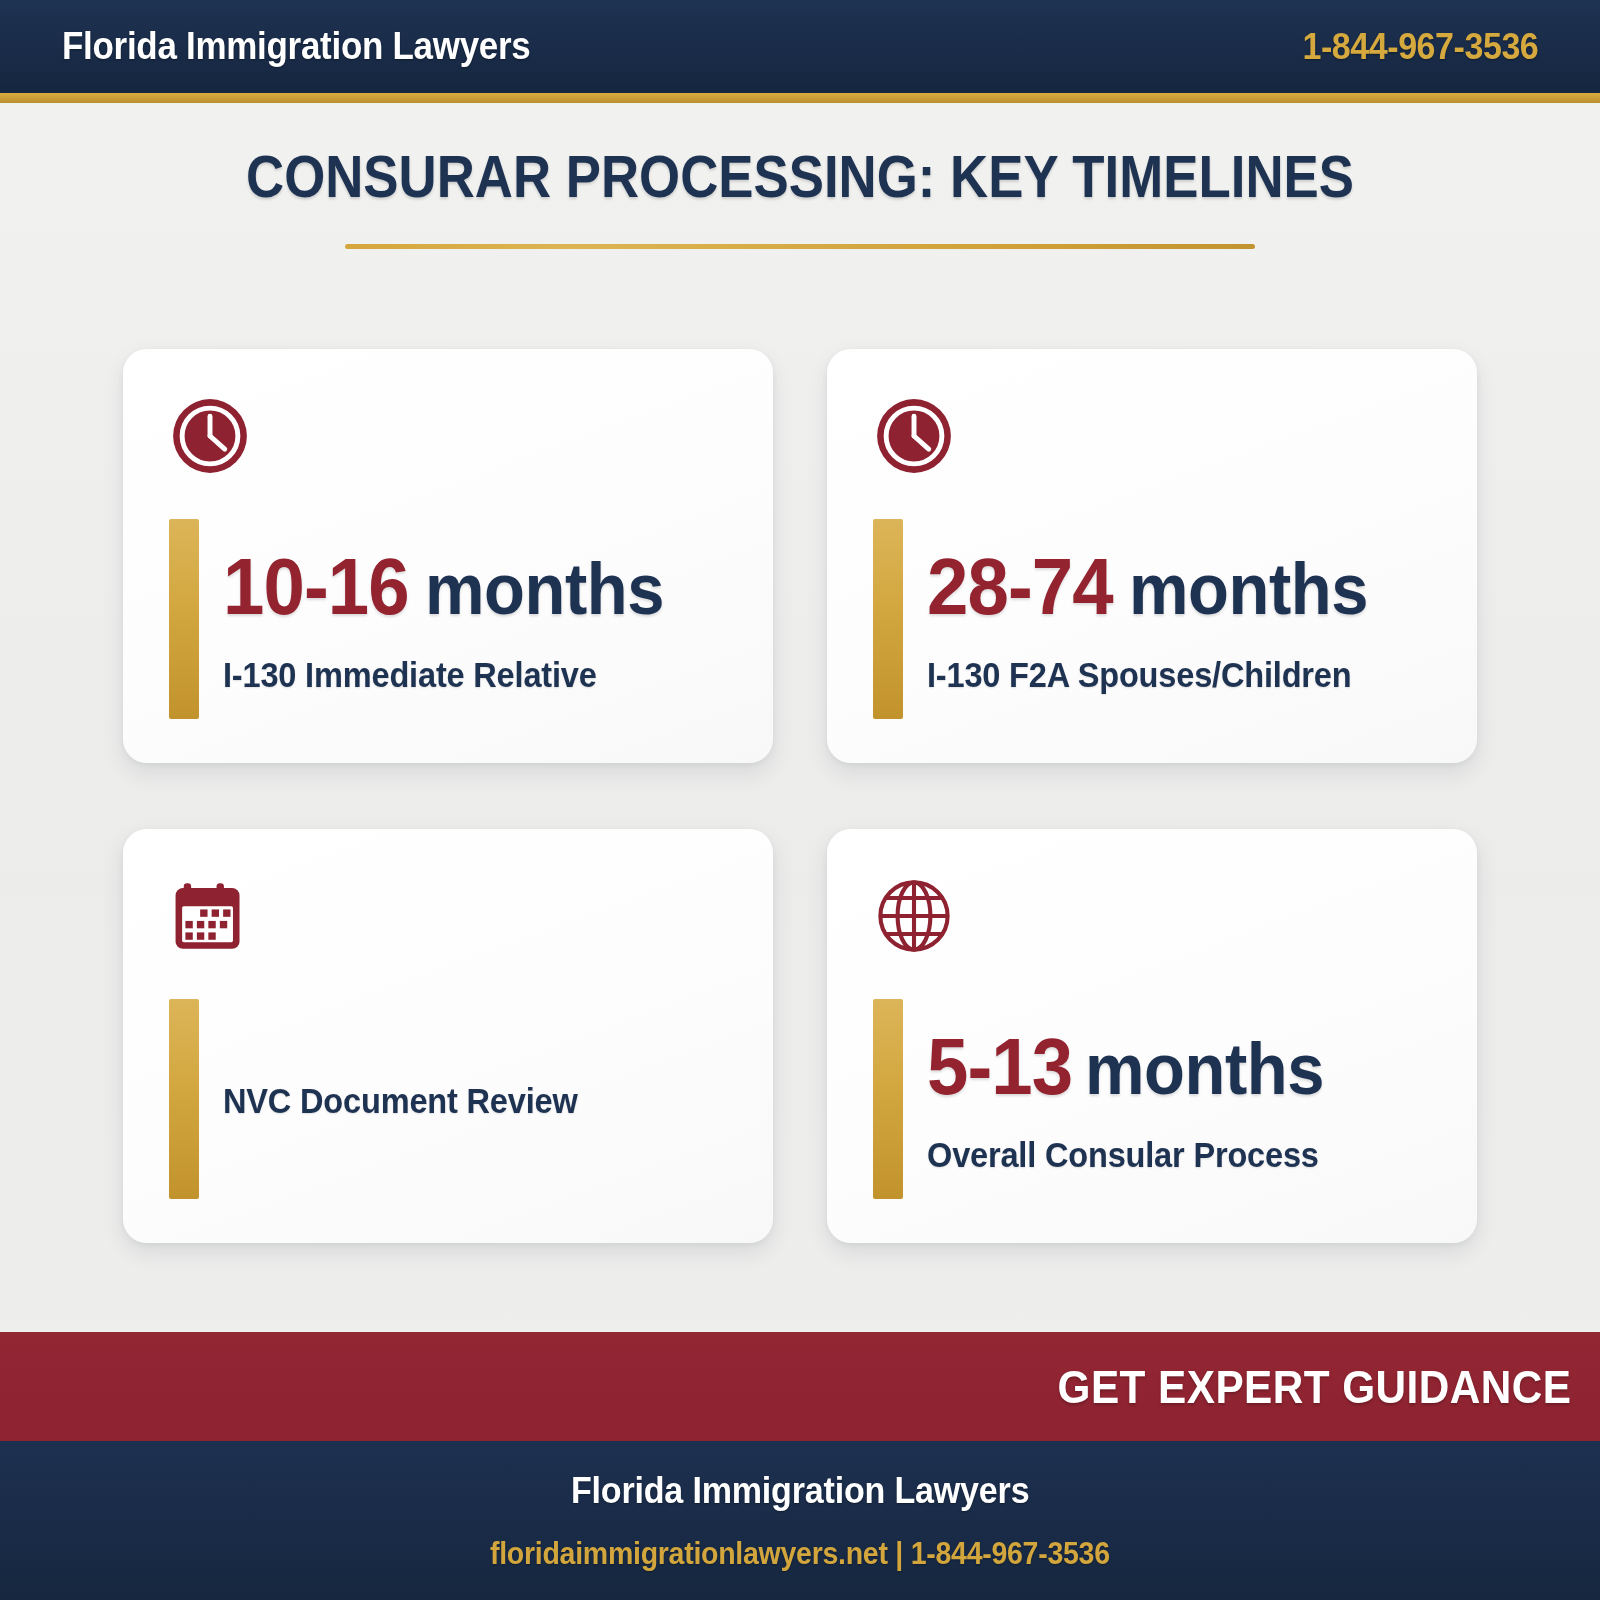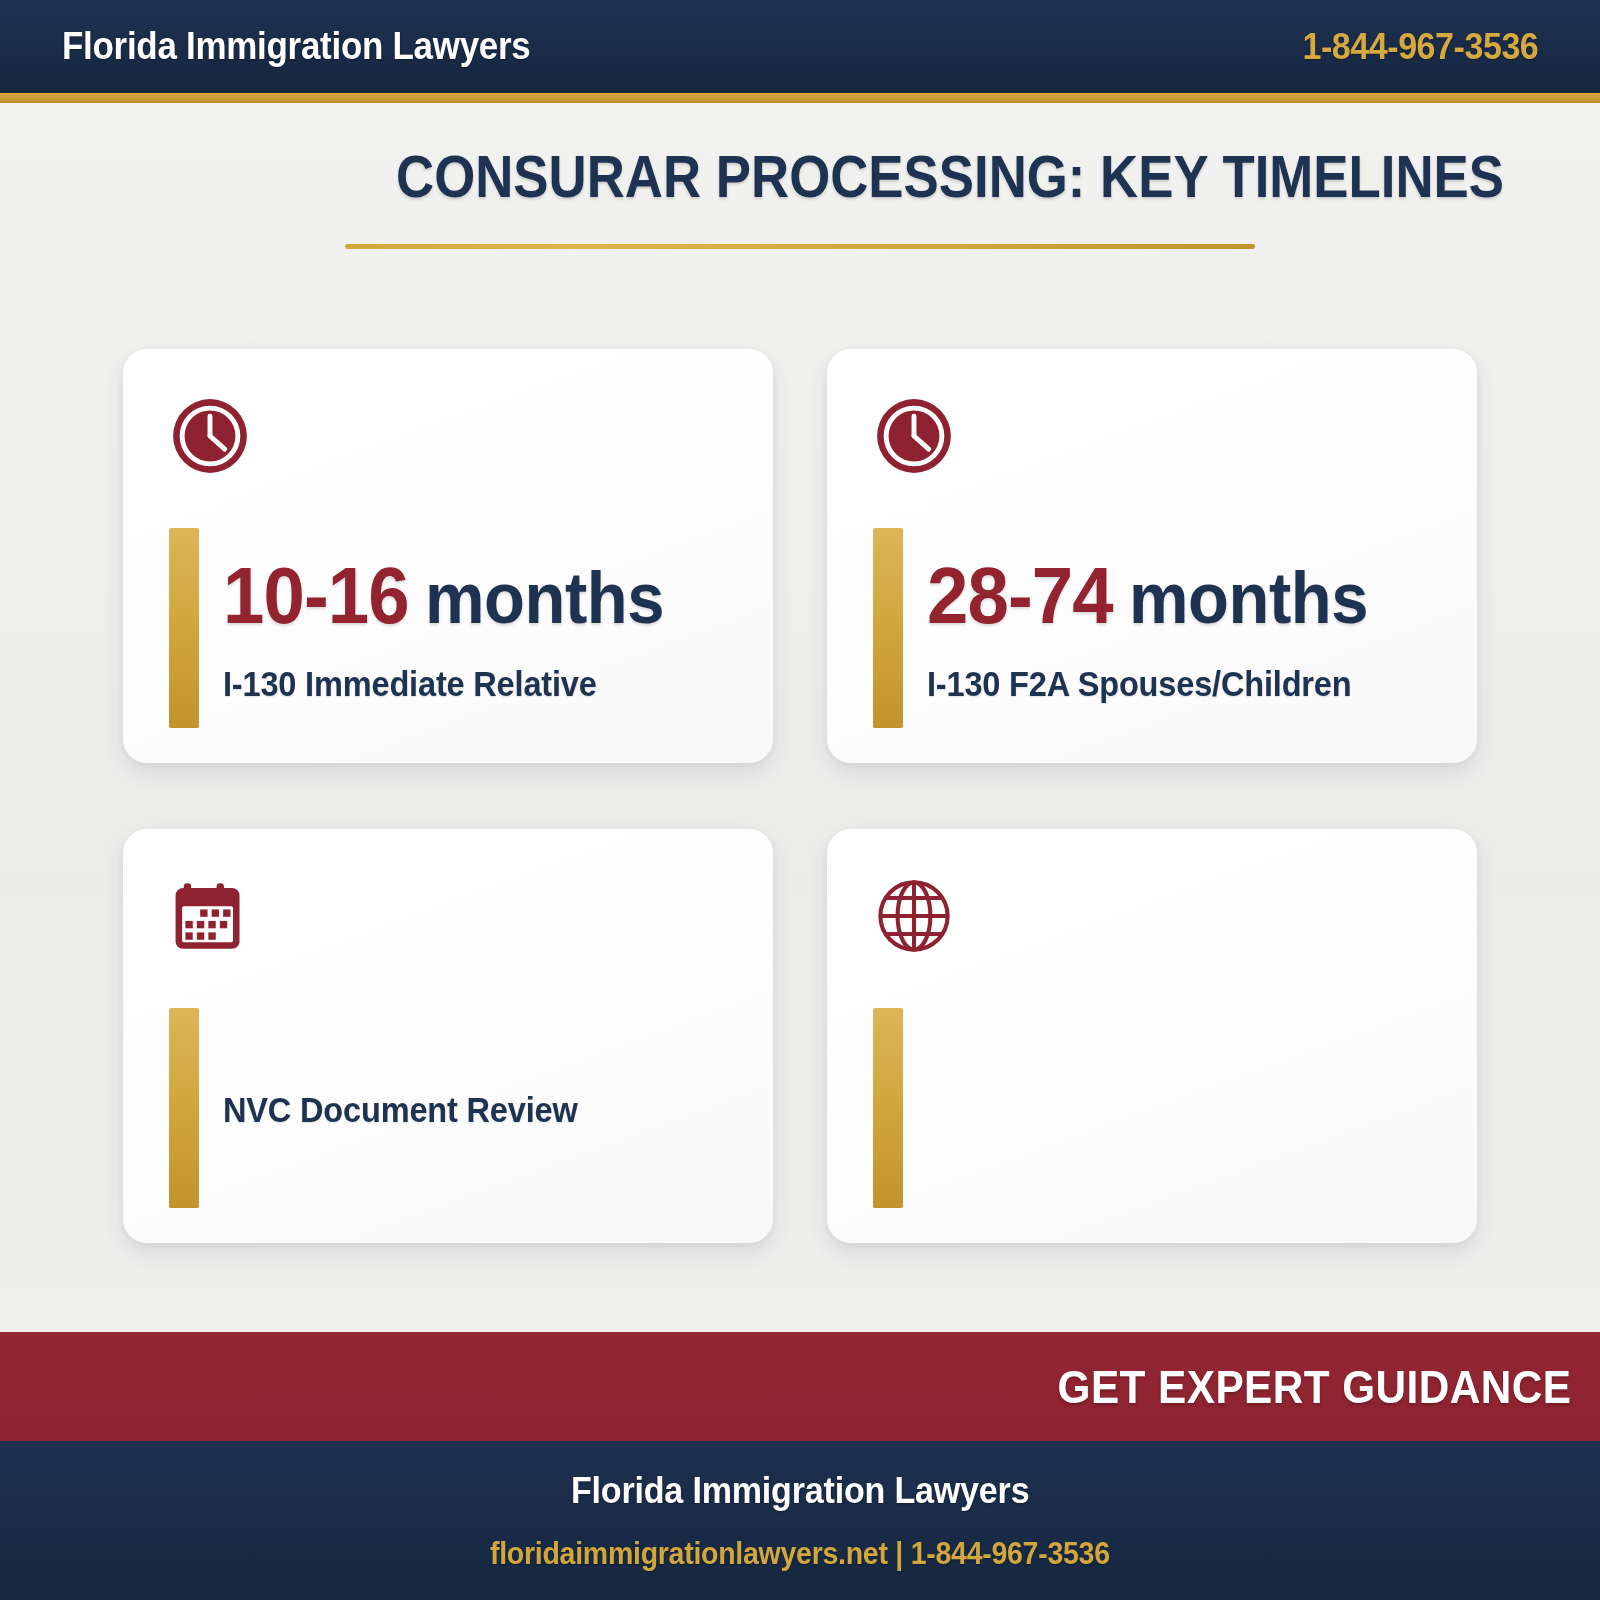--- a/index.html
+++ b/index.html
@@ -60,21 +60,21 @@
   .header-rule {
     height: 10px;
     background: linear-gradient(180deg, #d9ab40 0%, #c79a34 60%, #b98e2d 100%);
     flex: none;
   }
 
   
   .title-block {
     flex: none;
     padding-top: 42px;
-    text-align: right;
+    text-align: center;
   }
   .page-title {
     color: #1e3252;
     font-size: 60px;
     font-weight: 700;
     letter-spacing: 0px;
     text-transform: uppercase;
     transform: scaleX(0.88);
     white-space: nowrap;
     text-shadow: 0 2px 3px rgba(0,0,0,.16);
@@ -104,21 +104,20 @@
   .card {
     position: relative;
     background: linear-gradient(160deg, #ffffff 0%, #fdfdfd 55%, #f8f8f8 100%);
     border-radius: 24px;
     box-shadow: 0 10px 22px rgba(40,45,60,.10),
                 0 2px 6px rgba(40,45,60,.06);
     padding: 46px 40px 40px 46px;
     box-sizing: border-box;
     display: flex;
     flex-direction: column;
-    gap: 9px;
   }
 
   .card-icon {
     width: 82px;
     height: 82px;
     flex: none;
     margin-bottom: 42px;
   }
   .card-icon svg { display: block; width: 100%; height: 100%; }
 
@@ -322,20 +321,26 @@
             <ellipse cx="50" cy="50" rx="20" ry="41"></ellipse>
             <line x1="50" y1="9" x2="50" y2="91"></line>
             <line x1="9" y1="50" x2="91" y2="50"></line>
             <path d="M17 28 H83"></path>
             <path d="M17 72 H83"></path>
           </g>
         </svg>
       </div>
       <div class="card-body">
         <div class="accent-bar"></div>
+        <div class="card-text">
+          <div class="stat-line">
+            <span class="stat-value">5-13</span><span class="stat-unit">months</span>
+          </div>
+          <div class="stat-label">Overall Consular Process</div>
+        </div>
       </div>
     </div>
 
   </div>
 
   <div class="cta-band">
     <div class="cta-text">GET EXPERT GUIDANCE</div>
   </div>
 
   <div class="footer">

